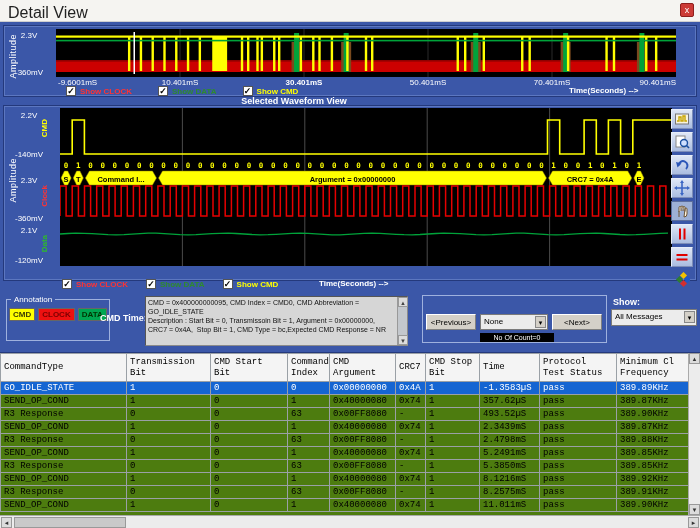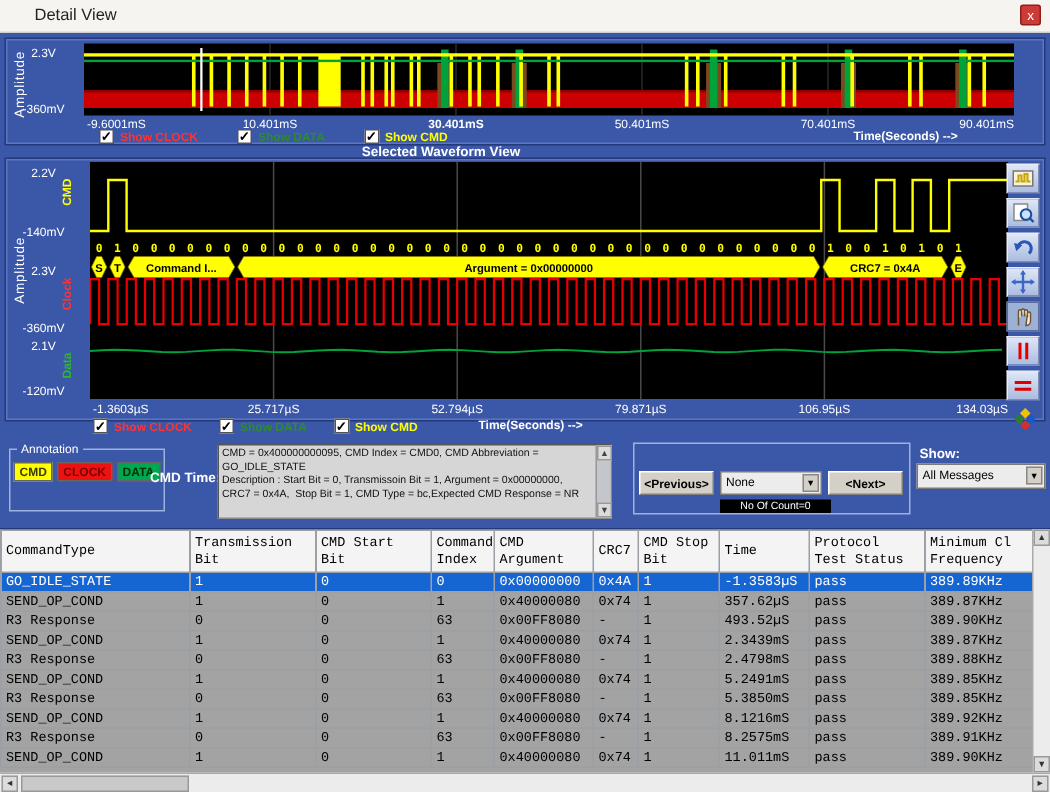--- a/index.html
+++ b/index.html
@@ -1,20 +1,20 @@
 <!DOCTYPE html>
 <html><head>
 <meta charset="utf-8">
 <style>
   * { margin:0; padding:0; box-sizing:border-box; }
   html,body { width:700px; height:528px; overflow:hidden; font-family:"Liberation Sans",sans-serif; }
   .window { position:relative; width:700px; height:528px; background:#3b57a8; }
   
   .titlebar { position:absolute; top:0; left:0; width:700px; height:22px; background:#f5f4f1; border-bottom:1px solid #cfcfcf; }
-  .titlebar .wtitle { position:absolute; left:23px; top:4px; font-size:11px; color:#222; }
+  .titlebar .wtitle { position:absolute; left:8px; top:4px; font-size:16px; color:#222; }
   .closebtn { position:absolute; right:6px; top:3px; width:14px; height:14px; background:#cc3b36; border:1px solid #8e1f1c; color:#fff; font-size:9px; line-height:12px; text-align:center; border-radius:2px; cursor:pointer; }
   
   .panel { position:absolute; left:3px; width:694px; border:1px solid #24397c; box-shadow:inset 0 0 0 1px #5c77c0; background:#3b57a8; }
   .ovpanel { top:25px; height:72px; }
   .selpanel { top:105px; height:176px; }
   .plot { position:absolute; background:#000; }
   #ov-plot { left:52px; top:3px; width:620px; height:48px; }
   #sel-plot { left:56px; top:2px; width:612px; height:158px; }
   .vlabel { position:absolute; writing-mode:vertical-rl; transform:rotate(180deg); color:#fff; font-size:9px; letter-spacing:.5px; }
   .ytick { position:absolute; color:#fff; font-size:8px; width:46px; text-align:center; }
@@ -40,29 +40,29 @@
   .chip { font-size:8px; font-weight:bold; padding:1px 3px; border:1px solid #666; }
   .cmddata-label { position:absolute; left:100px; top:20px; color:#fff; font-weight:bold; font-size:9px; }
   .cmddata-box { position:absolute; left:145px; top:3px; width:263px; height:50px; background:#d6d6d6; border:1px solid #8a8a8a; border-top-color:#555; border-left-color:#555; }
   .cmddata-text { position:absolute; left:2px; top:1px; width:248px; height:46px; font-size:7px; line-height:1.3; color:#111; white-space:pre-wrap; overflow:hidden; }
   .vscroll { position:absolute; right:0; top:0; width:10px; height:100%; background:#c3c7cc; border-left:1px solid #999; }
   .vscroll .arr { position:absolute; left:0; width:10px; height:10px; font-size:6px; text-align:center; line-height:10px; color:#444; background:#dcdcdc; border:1px solid #999; cursor:pointer; }
   .vscroll .arr.bottom { bottom:0; }
   .search-box { left:422px; top:2px; width:185px; height:48px; }
   .search-title { position:absolute; left:3px; top:2px; width:176px; height:13px; background:#cdd3e4; border:1px solid #3c3c3c; color:#000; font-size:9px; text-align:center; line-height:12px; }
   .search-row { position:absolute; left:3px; top:18px; width:178px; display:flex; gap:4px; }
-  .sbtn { width:50px; height:16px; background:#d4d0c8; border:1px solid #808080; border-top-color:#fff; border-left-color:#fff; font-size:8px; font-weight:bold; font-family:"Liberation Sans",sans-serif; cursor:pointer; }
+  .sbtn { width:50px; height:16px; background:#d4d0c8; border:1px solid #808080; border-top-color:#fff; border-left-color:#fff; font-size:8px; font-weight:normal; font-family:"Liberation Sans",sans-serif; cursor:pointer; }
   .combo { position:relative; height:16px; background:#ececec; border:1px solid #7a7a7a; font-size:8px; color:#000; padding:2px 14px 0 3px; cursor:pointer; }
   .combo .chev { position:absolute; right:1px; top:1px; width:11px; height:12px; background:#d4d0c8; border:1px solid #888; text-align:center; font-size:7px; line-height:11px; }
   .search-combo { width:68px; }
   .count { position:absolute; left:57px; top:37px; width:74px; background:#000; color:#fff; font-size:7px; text-align:center; padding:1px 0; }
   .show-label { position:absolute; left:613px; top:4px; color:#fff; font-weight:bold; font-size:9px; }
   .show-combo { position:absolute; left:611px; top:16px; width:86px; height:17px; }
   
-  .tablewrap { position:absolute; top:352px; left:0; width:700px; height:176px; background:#a3a3a3; border-top:1px solid #24397c; }
+  .tablewrap { position:absolute; top:352px; left:0; width:700px; height:176px; background:#4d7c0f; border-top:1px solid #24397c; }
   table { border-collapse:collapse; table-layout:fixed; width:688px; font-family:"Liberation Mono","DejaVu Sans Mono",monospace; }
   th, td { border:1px solid #9aa0a6; font-size:9px; font-weight:normal; text-align:left; padding:0 3px; overflow:hidden; white-space:nowrap; }
   th { height:28px; background:#f4f4f4; vertical-align:middle; line-height:1.15; }
   td { height:13px; }
   tr.sel td { background:#1565d2; color:#fff; }
   .tbl-vscroll { position:absolute; right:0; top:0; width:12px; height:162px; background:#ececec; border-left:1px solid #aaa; }
   .tbl-vscroll .sarr { position:absolute; left:0; width:11px; height:11px; background:#dcdcdc; border:1px solid #999; font-size:6px; text-align:center; line-height:10px; color:#333; cursor:pointer; }
   .tbl-hscroll { position:absolute; left:0; bottom:0; width:700px; height:13px; background:#ececec; border-top:1px solid #aaa; }
   .tbl-hscroll .sarr { position:absolute; top:1px; width:11px; height:11px; background:#dcdcdc; border:1px solid #999; font-size:7px; text-align:center; line-height:10px; color:#333; cursor:pointer; }
   .hthumb { position:absolute; left:14px; top:1px; width:112px; height:11px; background:#c9c9c9; border:1px solid #999; cursor:pointer; }
@@ -233,28 +233,20 @@
           <text x="60.9375" y="73.5" text-anchor="middle" fill="#000" font-size="7.5" font-weight="bold" font-family="Liberation Sans, sans-serif">Command I...</text>
           <polygon points="102.5,63 482.5,63 486.5,70 482.5,77 102.5,77 98.5,70" fill="#ffff00" stroke="#8a7a00" stroke-width="0.5"></polygon>
           <text x="292.5" y="73.5" text-anchor="middle" fill="#000" font-size="7.5" font-weight="bold" font-family="Liberation Sans, sans-serif">Argument = 0x00000000</text>
           <polygon points="492.5,63 567.8125,63 571.8125,70 567.8125,77 492.5,77 488.5,70" fill="#ffff00" stroke="#8a7a00" stroke-width="0.5"></polygon>
           <text x="530.15625" y="73.5" text-anchor="middle" fill="#000" font-size="7.5" font-weight="bold" font-family="Liberation Sans, sans-serif">CRC7 = 0x4A</text>
           <polygon points="577.2083333333334,63 580.6041666666666,63 584,70 580.6041666666666,77 577.2083333333334,77 573.8125,70" fill="#ffff00" stroke="#8a7a00" stroke-width="0.5"></polygon>
           <text x="578.90625" y="73.5" text-anchor="middle" fill="#000" font-size="7.5" font-weight="bold" font-family="Liberation Sans, sans-serif">E</text>
           <path d="M0 108 L0.0 108 L0.0 78 L6.1 78 L6.1 108 L12.2 108 L12.2 108 L12.2 78 L18.4 78 L18.4 108 L24.5 108 L24.5 108 L24.5 78 L30.6 78 L30.6 108 L36.7 108 L36.7 108 L36.7 78 L42.8 78 L42.8 108 L49.0 108 L49.0 108 L49.0 78 L55.1 78 L55.1 108 L61.2 108 L61.2 108 L61.2 78 L67.3 78 L67.3 108 L73.4 108 L73.4 108 L73.4 78 L79.6 78 L79.6 108 L85.7 108 L85.7 108 L85.7 78 L91.8 78 L91.8 108 L97.9 108 L97.9 108 L97.9 78 L104.0 78 L104.0 108 L110.2 108 L110.2 108 L110.2 78 L116.3 78 L116.3 108 L122.4 108 L122.4 108 L122.4 78 L128.5 78 L128.5 108 L134.6 108 L134.6 108 L134.6 78 L140.8 78 L140.8 108 L146.9 108 L146.9 108 L146.9 78 L153.0 78 L153.0 108 L159.1 108 L159.1 108 L159.1 78 L165.2 78 L165.2 108 L171.4 108 L171.4 108 L171.4 78 L177.5 78 L177.5 108 L183.6 108 L183.6 108 L183.6 78 L189.7 78 L189.7 108 L195.8 108 L195.8 108 L195.8 78 L202.0 78 L202.0 108 L208.1 108 L208.1 108 L208.1 78 L214.2 78 L214.2 108 L220.3 108 L220.3 108 L220.3 78 L226.4 78 L226.4 108 L232.6 108 L232.6 108 L232.6 78 L238.7 78 L238.7 108 L244.8 108 L244.8 108 L244.8 78 L250.9 78 L250.9 108 L257.0 108 L257.0 108 L257.0 78 L263.2 78 L263.2 108 L269.3 108 L269.3 108 L269.3 78 L275.4 78 L275.4 108 L281.5 108 L281.5 108 L281.5 78 L287.6 78 L287.6 108 L293.8 108 L293.8 108 L293.8 78 L299.9 78 L299.9 108 L306.0 108 L306.0 108 L306.0 78 L312.1 78 L312.1 108 L318.2 108 L318.2 108 L318.2 78 L324.4 78 L324.4 108 L330.5 108 L330.5 108 L330.5 78 L336.6 78 L336.6 108 L342.7 108 L342.7 108 L342.7 78 L348.8 78 L348.8 108 L355.0 108 L355.0 108 L355.0 78 L361.1 78 L361.1 108 L367.2 108 L367.2 108 L367.2 78 L373.3 78 L373.3 108 L379.4 108 L379.4 108 L379.4 78 L385.6 78 L385.6 108 L391.7 108 L391.7 108 L391.7 78 L397.8 78 L397.8 108 L403.9 108 L403.9 108 L403.9 78 L410.0 78 L410.0 108 L416.2 108 L416.2 108 L416.2 78 L422.3 78 L422.3 108 L428.4 108 L428.4 108 L428.4 78 L434.5 78 L434.5 108 L440.6 108 L440.6 108 L440.6 78 L446.8 78 L446.8 108 L452.9 108 L452.9 108 L452.9 78 L459.0 78 L459.0 108 L465.1 108 L465.1 108 L465.1 78 L471.2 78 L471.2 108 L477.4 108 L477.4 108 L477.4 78 L483.5 78 L483.5 108 L489.6 108 L489.6 108 L489.6 78 L495.7 78 L495.7 108 L501.8 108 L501.8 108 L501.8 78 L508.0 78 L508.0 108 L514.1 108 L514.1 108 L514.1 78 L520.2 78 L520.2 108 L526.3 108 L526.3 108 L526.3 78 L532.4 78 L532.4 108 L538.6 108 L538.6 108 L538.6 78 L544.7 78 L544.7 108 L550.8 108 L550.8 108 L550.8 78 L556.9 78 L556.9 108 L563.0 108 L563.0 108 L563.0 78 L569.2 78 L569.2 108 L575.3 108 L575.3 108 L575.3 78 L581.4 78 L581.4 108 L587.5 108 L587.5 108 L587.5 78 L593.6 78 L593.6 108 L599.8 108 L599.8 108 L599.8 78 L605.9 78 L605.9 108 L612.0 108" fill="none" stroke="#e60000" stroke-width="1.5"></path>
           <path d="M0 126 L8 125.5 L16 125.2 L24 125.3 L32 125.7 L40 126.2 L48 126.7 L56 126.8 L64 126.6 L72 126.1 L80 125.6 L88 125.2 L96 125.2 L104 125.6 L112 126.1 L120 126.6 L128 126.8 L136 126.7 L144 126.2 L152 125.7 L160 125.3 L168 125.2 L176 125.5 L184 126.0 L192 126.5 L200 126.8 L208 126.7 L216 126.3 L224 125.8 L232 125.3 L240 125.2 L248 125.4 L256 125.9 L264 126.4 L272 126.8 L280 126.8 L288 126.4 L296 125.9 L304 125.4 L312 125.2 L320 125.4 L328 125.8 L336 126.3 L344 126.7 L352 126.8 L360 126.5 L368 126.0 L376 125.5 L384 125.2 L392 125.3 L400 125.7 L408 126.2 L416 126.7 L424 126.8 L432 126.6 L440 126.1 L448 125.6 L456 125.2 L464 125.2 L472 125.6 L480 126.1 L488 126.6 L496 126.8 L504 126.6 L512 126.2 L520 125.7 L528 125.3 L536 125.2 L544 125.5 L552 126.0 L560 126.5 L568 126.8 L576 126.7 L584 126.3 L592 125.8 L600 125.3 L608 125.2" fill="none" stroke="#00a33a" stroke-width="1.3"></path>
         </svg></div>
-    <div class="ticksrow" id="sel-ticks" style="left:56px; top:162px; width:612px;">
-        <span style="left: 2px;">-1.3603µS</span>
-        <span style="left: 122.4px; transform: translateX(-50%);">25.717µS</span>
-        <span style="left: 244.8px; transform: translateX(-50%);">52.794µS</span>
-        <span style="left: 367.2px; transform: translateX(-50%);">79.871µS</span>
-        <span style="left: 489.6px; transform: translateX(-50%);">106.95µS</span>
-        <span style="right: 0px;">134.03µS</span>
-      </div>
     <div class="checksrow" id="sel-checks" style="left:58px; top:172px; gap:18px;">
         <label class="chk">
           <span class="box">✓</span>
           <span style="color: rgb(255, 51, 51);">Show CLOCK</span>
         </label>
         <label class="chk">
           <span class="box">✓</span>
           <span style="color: rgb(46, 139, 46);">Show DATA</span>
         </label>
         <label class="chk">

